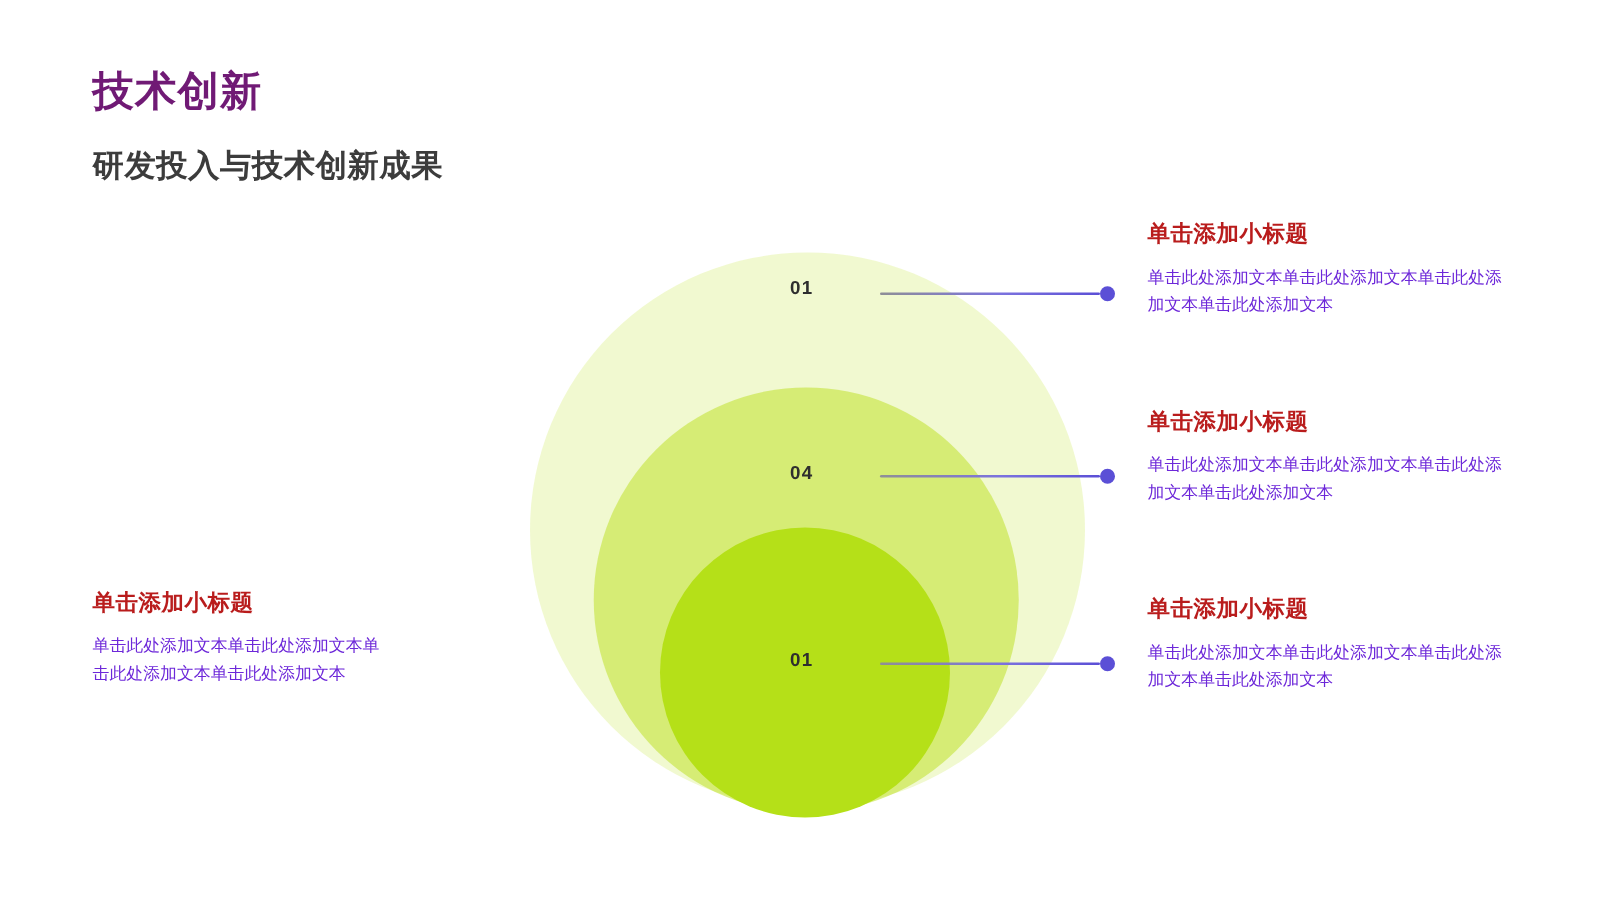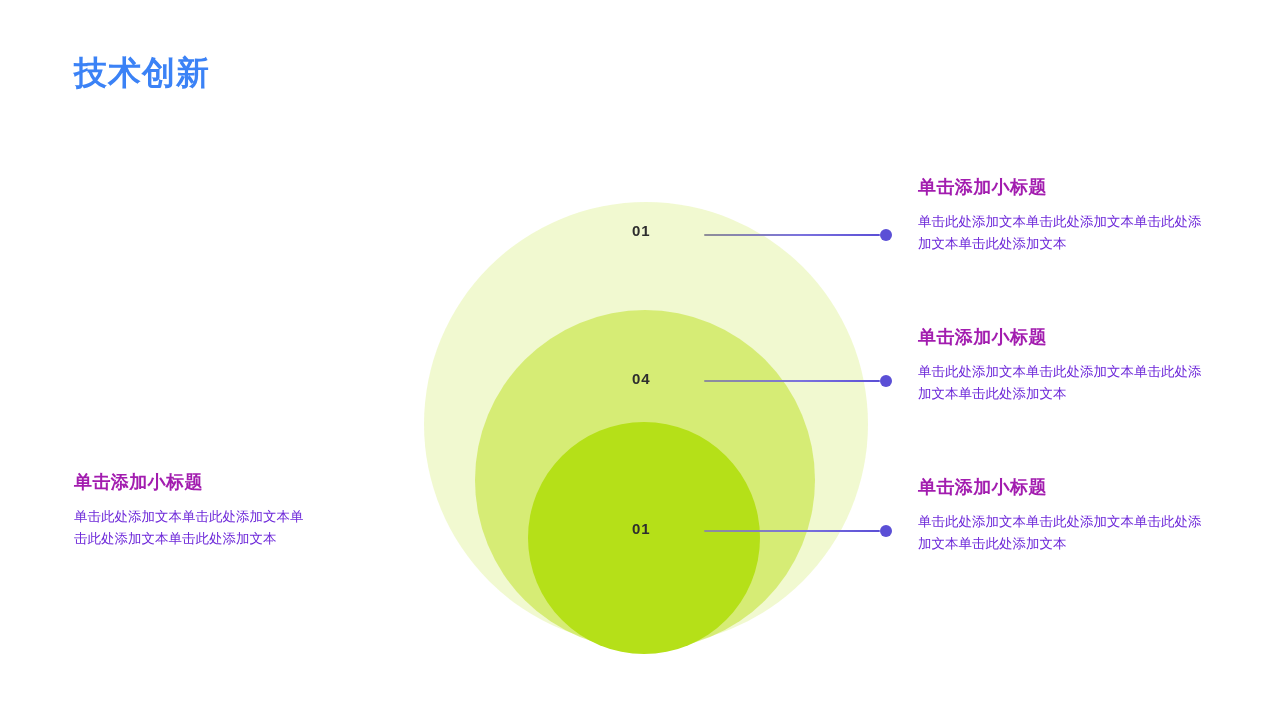--- a/index.html
+++ b/index.html
@@ -24,21 +24,21 @@
   
   .title-block {
     position: absolute;
     left: 74px;
     top: 52px;
     width: 420px;
   }
   .slide-title {
     font-size: 33px;
     font-weight: bold;
-    color: #3b82f6;
+    color: #701a75;
     letter-spacing: 1px;
     line-height: 1.25;
     margin: 0;
   }
   .slide-subtitle {
     font-size: 25px;
     font-weight: bold;
     color: #3c3c3c;
     line-height: 1.45;
     margin: 22px 0 0 0;
@@ -120,21 +120,21 @@
   .conn-02 { left: 704px; top: 375px; width: 188px; }
   .conn-03 { left: 704px; top: 525px; width: 188px; }
 
   
   .callout {
     position: absolute;
   }
   .callout-heading {
     font-size: 18px;
     font-weight: bold;
-    color: #a21caf;
+    color: #b91c1c;
     margin: 0 0 12px 0;
     letter-spacing: 0.4px;
   }
   .callout-body {
     font-size: 13.5px;
     color: #6d28d9;
     line-height: 1.62;
     margin: 0;
   }
   .callout-right {
@@ -150,20 +150,21 @@
     width: 240px;
   }
 </style>
 </head>
 <body>
 
 <div class="slide">
 
   <div class="title-block">
     <h1 class="slide-title">技术创新</h1>
+    <h2 class="slide-subtitle">研发投入与技术创新成果</h2>
   </div>
 
   <div class="diagram">
     <div class="ring ring-01"></div>
     <div class="ring ring-02"></div>
     <div class="ring ring-03"></div>
   </div>
 
   <div class="ring-num num-01" style="position:absolute;left:632px;top:222px;">01</div>
   <div class="ring-num num-02" style="position:absolute;left:632px;top:370px;">04</div>

